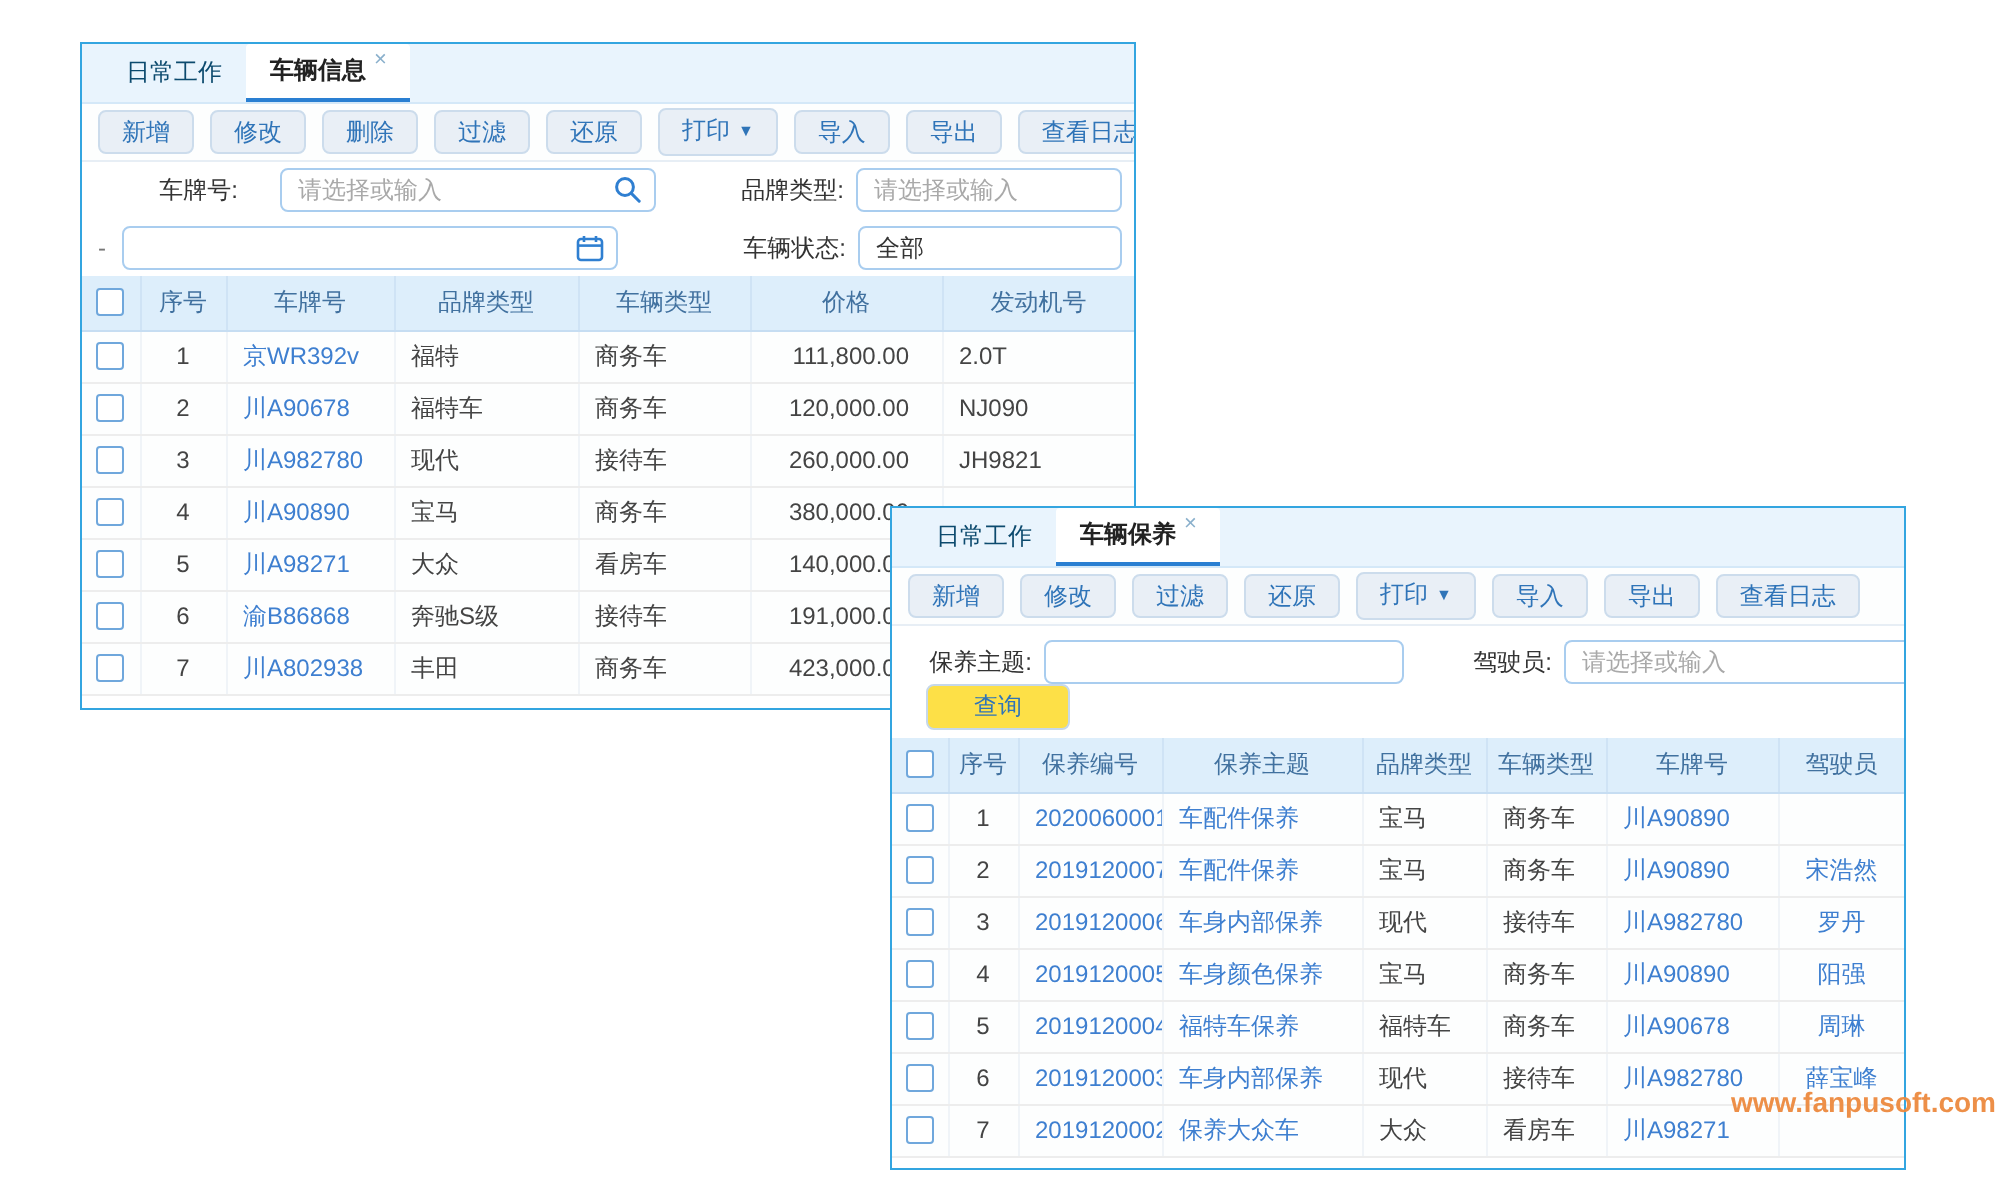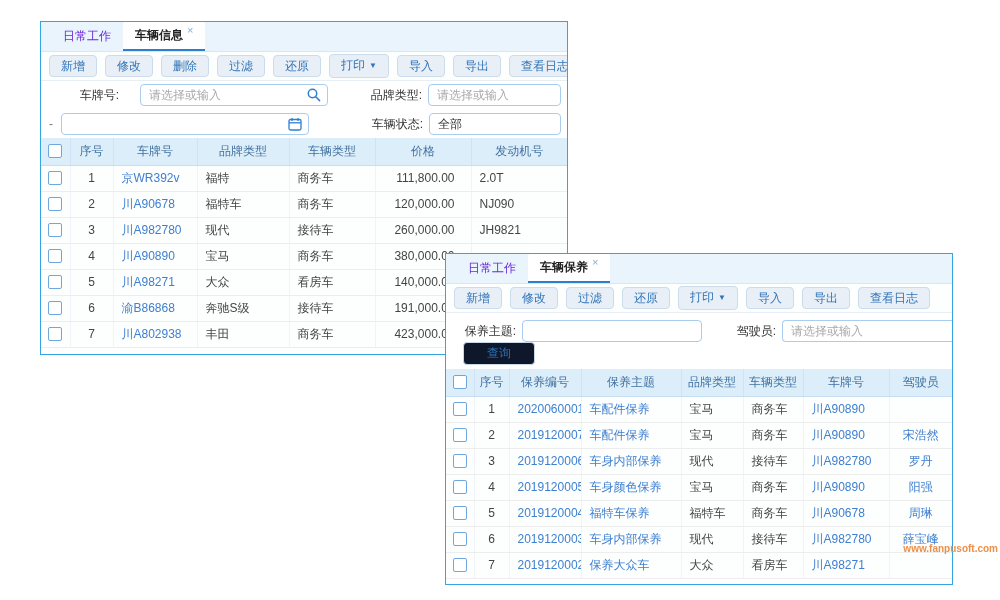--- a/index.html
+++ b/index.html
@@ -15,21 +15,21 @@
   }
   #panel-info{left:40px;top:21px;width:528px;height:334px;z-index:1;}
   #panel-maint{left:445px;top:253px;width:508px;height:332px;z-index:10;}
 
   
   .tabbar{
     height:30px;background:#e9f4fd;border-bottom:1px solid #d4e8f8;
     display:flex;align-items:stretch;padding-left:10px;box-sizing:border-box;
   }
   .tab{
-    display:flex;align-items:center;padding:0 12px;color:#6d28d9;
+    display:flex;align-items:center;padding:0 12px;color:#0c4a6e;
     cursor:pointer;position:relative;
   }
   .tab.active{
     background:#fff;font-weight:bold;color:#222;
     border-bottom:2px solid #2a7fd2;border-radius:2px 2px 0 0;
   }
   .tab-close{
     font-size:11px;color:#8ab0cc;margin-left:4px;position:relative;top:-6px;
     font-weight:normal;cursor:pointer;
   }
@@ -56,21 +56,21 @@
     height:22px;box-sizing:border-box;border:1px solid #a9cdef;border-radius:4px;
     font-size:12px;color:#333;padding:0 8px;width:100%;outline:none;
     font-family:inherit;background:#fff;
   }
   .txt.icon-pad{padding-right:26px;}
   .txt::placeholder{color:#a9a9a9;}
   .in-icon{position:absolute;right:6px;top:3px;width:16px;height:16px;cursor:pointer;}
   .dash{color:#777;flex:none;}
 
   .qbtn{
-    position:absolute;background:#0f172a;border:1px solid #c6d8ea;border-radius:4px;
+    position:absolute;background:#fde047;border:1px solid #c6d8ea;border-radius:4px;
     color:#2f74b8;font-size:12px;cursor:pointer;font-family:Liberation Mono, monospace;
   }
 
   
   .grid{position:absolute;left:0;right:0;bottom:0;overflow:hidden;}
   table{border-collapse:collapse;table-layout:fixed;width:100%;}
   th{
     background:#ddeefb;color:#41719f;font-weight:normal;font-size:12px;
     height:27px;border-bottom:1px solid #c6ddf2;border-right:1px solid #cfe3f5;
     text-align:center;padding:0;box-sizing:border-box;
@@ -97,21 +97,21 @@
     pointer-events:none;line-height:1;
   }
   .wm-row{display:flex;align-items:center;}
   .wm-logo{width:32px;height:32px;flex:none;margin-right:2px;opacity:.9;}
   .wm-brand{
     font-size:25px;font-weight:bold;color:#9a5a56;opacity:.92;
     letter-spacing:1px;white-space:nowrap;
     text-shadow:1px 1px 0 rgba(130,140,160,.35);
   }
   .wm-url{
-    font-size:10px;font-weight:bold;color:#ed8a3f;opacity:.95;
+    font-size:14px;font-weight:bold;color:#ed8a3f;opacity:.95;
     margin-top:1px;text-align:right;white-space:nowrap;
   }
 </style>
 </head>
 <body>
 
 <section class="panel" id="panel-info">
   <div class="tabbar">
       <div class="tab">
         <span>日常工作</span>

